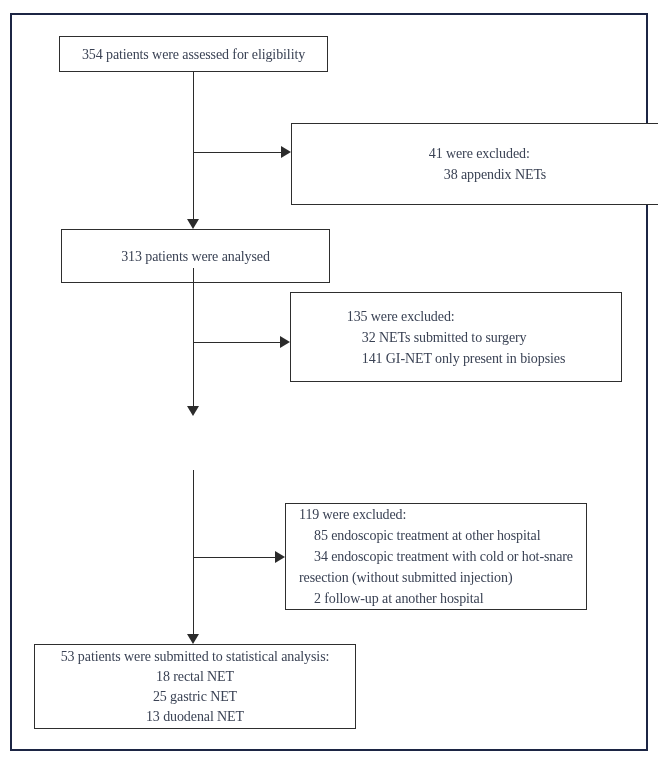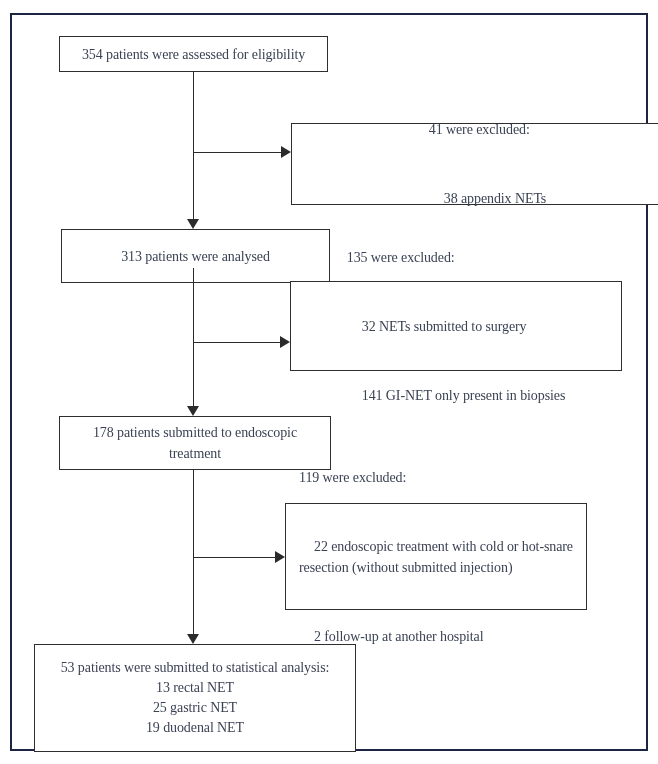--- a/index.html
+++ b/index.html
@@ -14,21 +14,21 @@
     border:2px solid #1c2544;box-sizing:border-box;background:transparent;
   }
   .box{
     position:absolute;box-sizing:border-box;background:#ffffff;
     border:1.5px solid #2e2e2e;
     display:flex;flex-direction:column;align-items:center;justify-content:center;
   }
   .ln{white-space:nowrap;}
   .center .ln{text-align:center;}
   .excl-block{text-align:left;}
-  .sub{padding-left:15px;margin-top:48px;}
+  .sub{padding-left:15px;}
   .tight .ln{line-height:20px;}
   .vline{position:absolute;width:1.5px;background:#2b2b2b;}
   .hline{position:absolute;height:1.5px;background:#2b2b2b;}
   .arr-down{
     position:absolute;width:0;height:0;
     border-left:6px solid transparent;border-right:6px solid transparent;
     border-top:10px solid #2b2b2b;
   }
   .arr-right{
     position:absolute;width:0;height:0;
@@ -44,51 +44,48 @@
   <div class="frame"></div>
 
   <div class="box center" style="left:59px;top:36px;width:269px;height:36px">
     <div class="ln">354 patients were assessed for eligibility</div>
   </div>
 
   <div class="box center" style="left:61px;top:229px;width:269px;height:54px">
     <div class="ln">313 patients were analysed</div>
   </div>
 
-  <div class="box center" style="left:59px;top:416px;width:272px;height:54px">
-    <div class="ln">178 patients submitted to endoscopic</div>
-    <div class="ln">treatment</div>
-  </div>
 
-  <div class="box center tight" style="left:34px;top:644px;width:322px;height:108px">
+  <div class="box center tight" style="left:34px;top:644px;width:322px;height:85px">
     <div class="ln">53 patients were submitted to statistical analysis:</div>
-    <div class="ln">13 rectal NET</div>
+    <div class="ln">18 rectal NET</div>
     <div class="ln">25 gastric NET</div>
-    <div class="ln">19 duodenal NET</div>
+    <div class="ln">13 duodenal NET</div>
   </div>
 
   <div class="box" style="left:291px;top:123px;width:393px;height:82px">
     <div class="excl-block">
       <div class="ln">41 were excluded:</div>
       <div class="ln sub">38 appendix NETs</div>
     </div>
   </div>
 
-  <div class="box" style="left:290px;top:281px;width:332px;height:90px">
+  <div class="box" style="left:290px;top:292px;width:332px;height:90px">
     <div class="excl-block">
       <div class="ln">135 were excluded:</div>
       <div class="ln sub">32 NETs submitted to surgery</div>
       <div class="ln sub">141 GI-NET only present in biopsies</div>
     </div>
   </div>
 
   <div class="box" style="left:285px;top:503px;width:302px;height:107px">
     <div class="excl-block">
       <div class="ln">119 were excluded:</div>
-      <div class="ln sub">22 endoscopic treatment with cold or hot-snare</div>
+      <div class="ln sub">85 endoscopic treatment at other hospital</div>
+      <div class="ln sub">34 endoscopic treatment with cold or hot-snare</div>
       <div class="ln">resection (without submitted injection)</div>
       <div class="ln sub">2 follow-up at another hospital</div>
     </div>
   </div>
 
   <div class="vline" style="left:192.5px;top:72px;height:149px"></div>
   <div class="arr-down" style="left:187px;top:219px"></div>
 
   <div class="vline" style="left:192.5px;top:268px;height:139px"></div>
   <div class="arr-down" style="left:187px;top:406px"></div>

